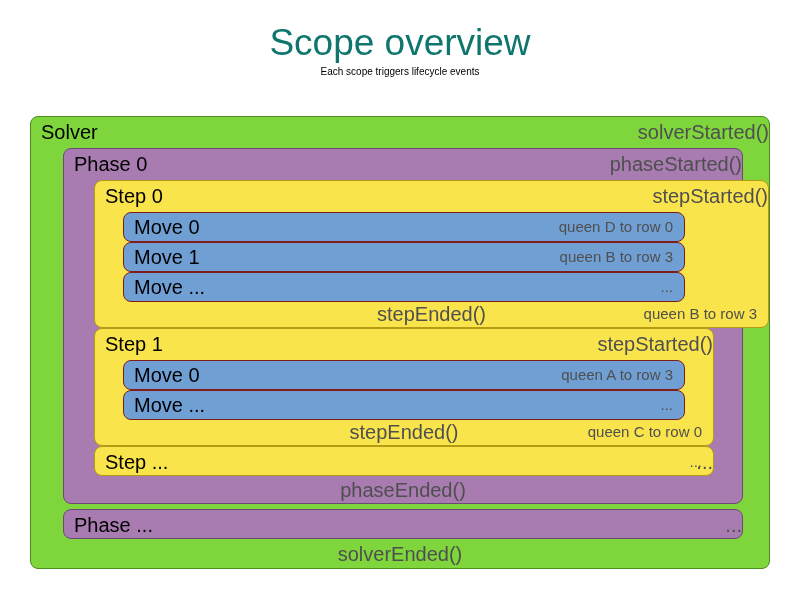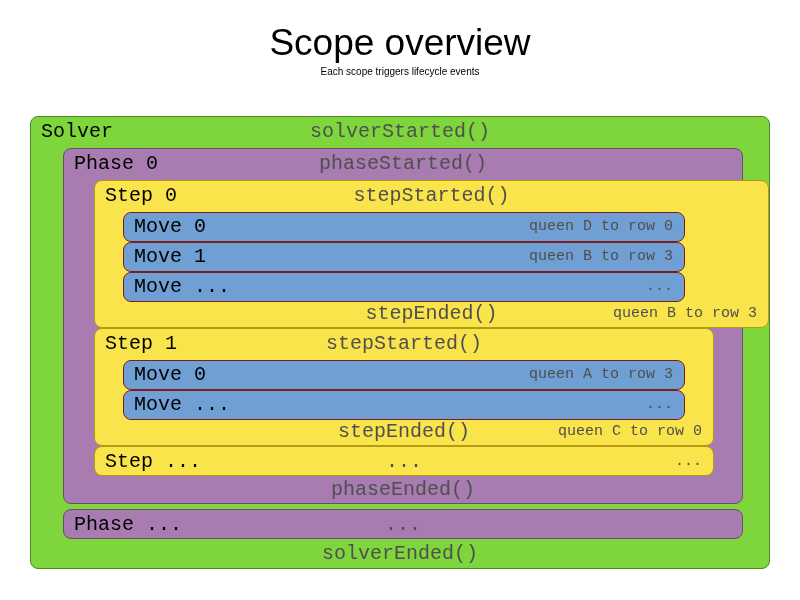--- a/index.html
+++ b/index.html
@@ -25,21 +25,21 @@
   
   .heading {
     text-align: center;
     padding-top: 22px;
   }
   .title {
     font-size: 37px;
     font-weight: normal;
     line-height: 1.12;
     letter-spacing: 0px;
-    color: #000000;
+    color: #0f766e;
   }
   .subtitle {
     font-size: 10px;
     font-weight: normal;
     line-height: 1.2;
     margin-top: 3px;
     color: #000;
   }
 
   
@@ -63,21 +63,21 @@
     left: 10px;
     top: 0;
     font-size: 20px;
     color: #000;
   }
   .row .event {
     position: absolute;
     left: 0;
     right: 0;
     top: 0;
-    text-align: center;
+    text-align: right;
     font-size: 20px;
     color: #4f4f4f;
   }
   .row .tail {
     position: absolute;
     right: 11px;
     top: 0;
     font-size: 15px;
     line-height: 30px;
     color: #4f4f4f;
@@ -110,21 +110,20 @@
 
   
   .solver {
     position: absolute;
     left: 30px;
     top: 116px;
     width: 740px;
     height: 453px;
     background: #7ed63c;
     border-color: #4d8a1f;
-    font-family: Liberation Mono, monospace;
   }
 
   
   .phase {
     background: #a87cb0;
     border-color: #6d4a74;
   }
   .phase-0 {
     position: absolute;
     left: 32px;

